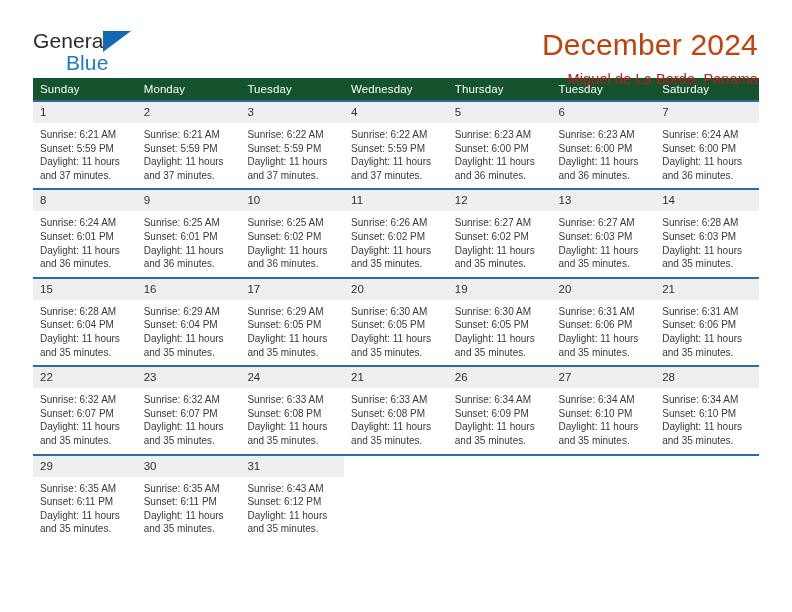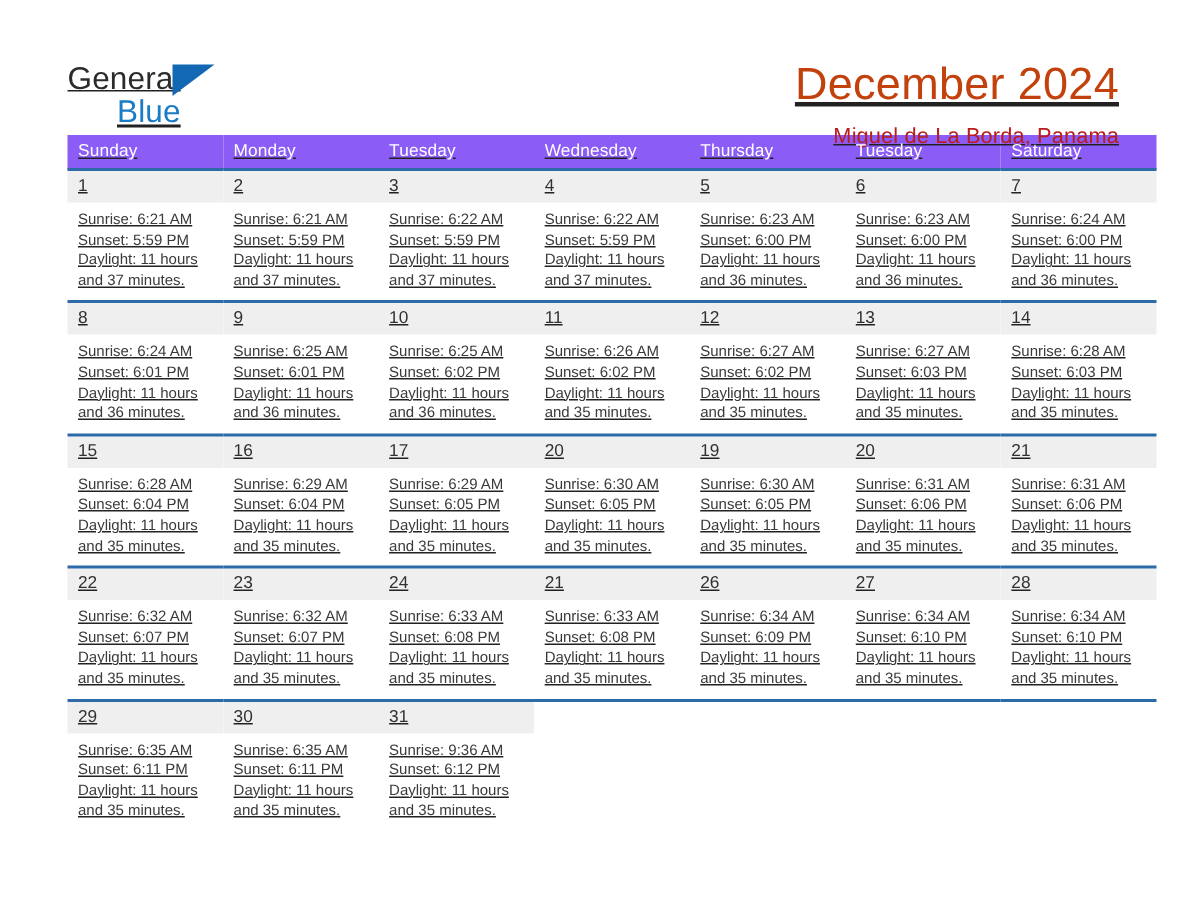--- a/index.html
+++ b/index.html
@@ -12,22 +12,21 @@
     width: 792px;
     height: 612px;
     font-family: "Liberation Sans", sans-serif;
     color: #222222;
     overflow: hidden;
   }
   .page {
     position: relative;
     width: 792px;
     height: 612px;
-    padding: 12px;
-    text-decoration: underline;
+    padding: 0;
   }
 
   
   .header {
     display: flex;
     align-items: flex-start;
     justify-content: space-between;
     padding: 26px 34px 0 33px;
     height: 78px;
   }
@@ -81,21 +80,21 @@
   }
 
   
   .calendar {
     margin: 0 33px 0 33px;
     width: 726px;
     border-collapse: collapse;
     table-layout: fixed;
   }
   .calendar th {
-    background: #8b5cf6;
+    background: #14532d;
     color: #ffffff;
     font-weight: normal;
     font-size: 11.5px;
     text-align: left;
     padding: 5px 0 5px 7px;
     height: 22px;
     letter-spacing: 0.1px;
   }
   .calendar td {
     vertical-align: top;
@@ -496,21 +495,21 @@
                 <div>Sunset: 6:11 PM</div>
                 <div>Daylight: 11 hours</div>
                 <div>and 35 minutes.</div>
               </div>
             </div>
           </td>
           <td>
             <div class="cell-inner">
               <div class="daynum">31</div>
               <div class="details">
-                <div>Sunrise: 9:36 AM</div>
+                <div>Sunrise: 6:43 AM</div>
                 <div>Sunset: 6:12 PM</div>
                 <div>Daylight: 11 hours</div>
                 <div>and 35 minutes.</div>
               </div>
             </div>
           </td>
           <td>
             <div class="cell-inner">
               <div class="daynum empty"></div>
               <div class="details">

